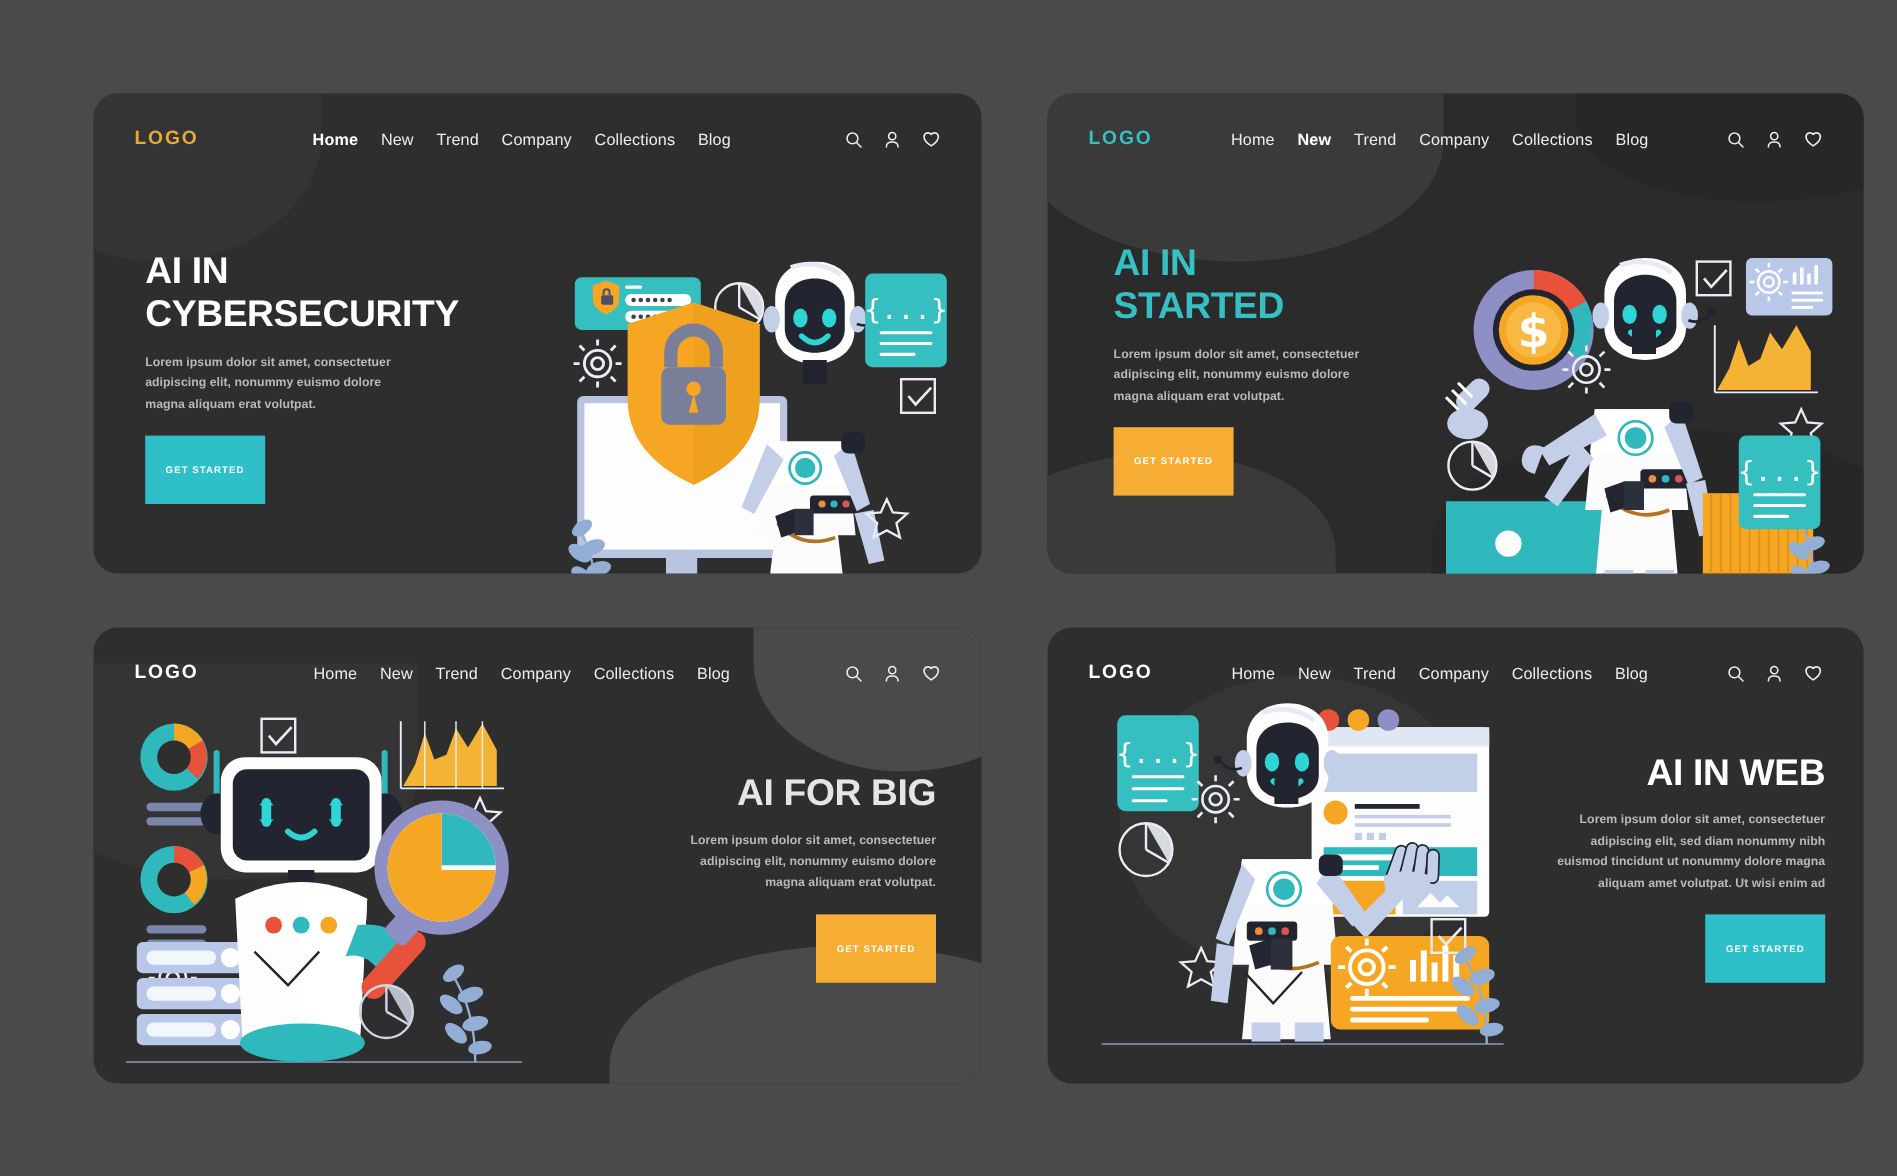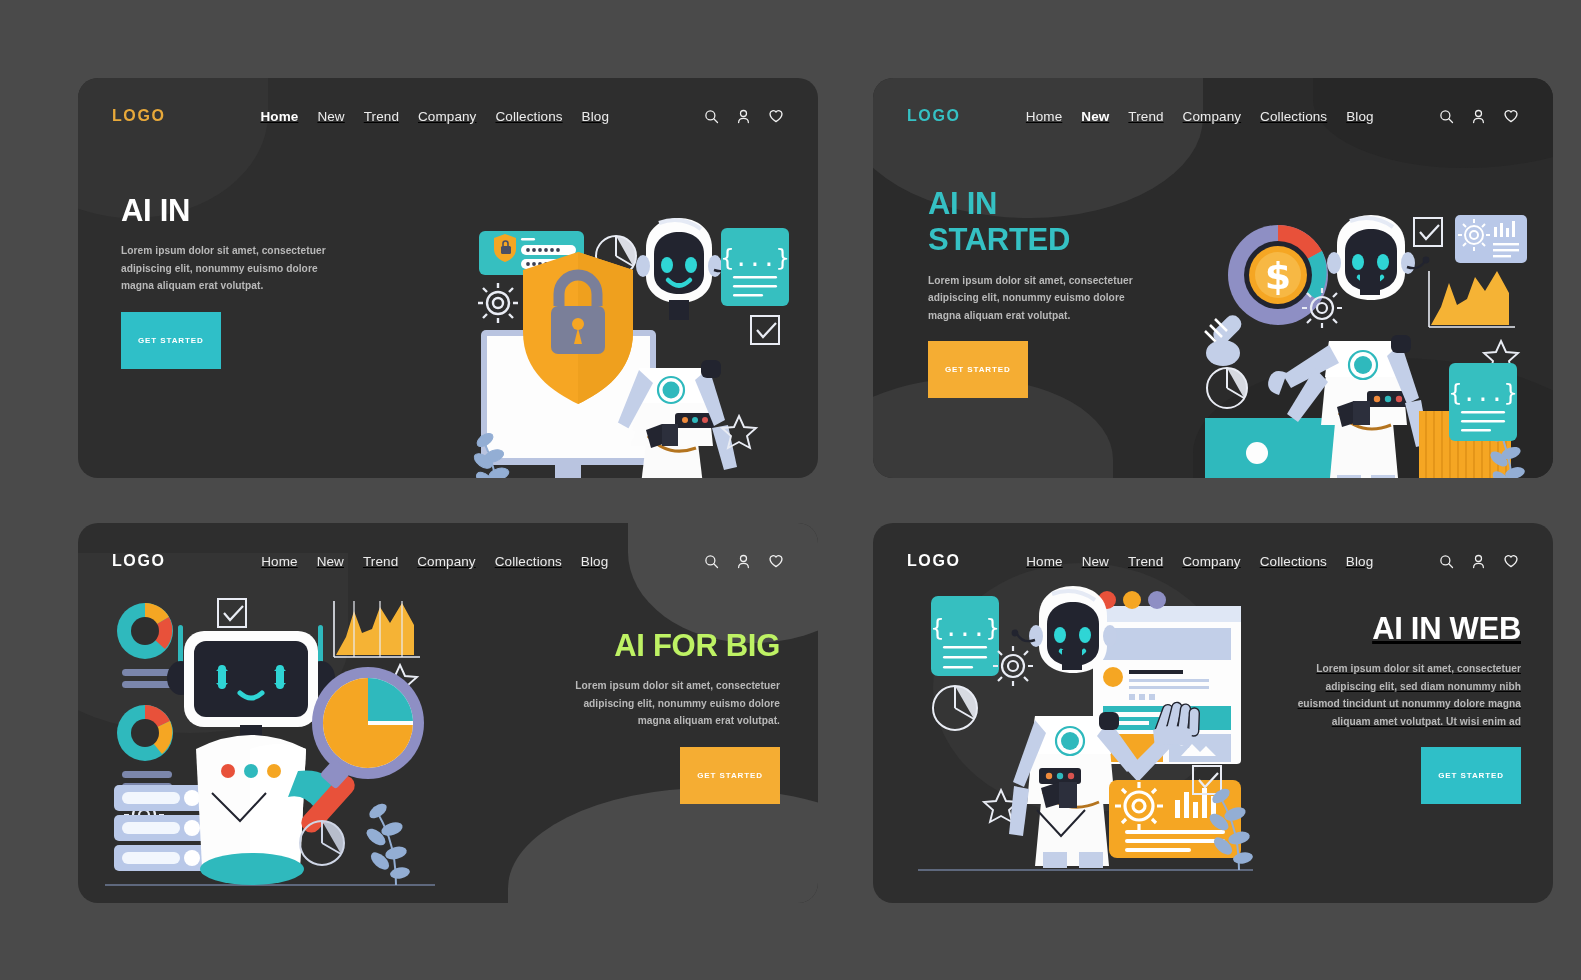--- a/index.html
+++ b/index.html
@@ -37,59 +37,59 @@
   }
   .logo {
     font-size:16px; font-weight:bold; letter-spacing:1.6px;
     color:#e8a93a;
   }
   .logo.teal { color:#35c1c4; }
   .logo.white { color:#ffffff; }
   .navlinks {
     display:flex; align-items:center; gap:19px;
     margin-left:auto;
-    text-decoration:underline;
   }
   .navlink {
     font-size:13.5px; color:#ececec; letter-spacing:.1px;
     white-space:nowrap;
   }
   .navlink.active { font-weight:bold; color:#fff; }
   .navicons { display:flex; align-items:center; gap:17px; margin-left:auto; }
   .navicons svg { display:block; }
 
   
   .hero {
     position:absolute; z-index:5;
   }
   .hero h1 {
     font-size:31px; font-weight:bold; line-height:1.17;
     letter-spacing:-0.3px;
     color:#ffffff;
+    margin-top:15px;
   }
   .hero h1.teal { color:#35c1c4; }
-  .hero h1.amber { color:#bef264; }
+  .hero h1.amber { color:#e5e5e5; }
   .hero p {
     margin-top:13px;
     font-size:10.2px; line-height:1.72; color:#b9b9b9;
     font-weight:bold; letter-spacing:.05px;
   }
   .btn {
     display:inline-block; margin-top:17px;
     padding:24px 17px;
     font-size:8px; font-weight:bold; letter-spacing:.9px;
     color:#ffffff; background:#2fbfc8;
     border:none; cursor:pointer;
   }
   .btn.amber { background:#f5ad33; }
   .hero.right { text-align:right; }
   .hero.right .btn { }
   .p2 .hero { left:55px; top:108px; width:300px; }
   .p3 .hero { right:38px; top:105px; width:310px; }
-  .p4 .hero { right:32px; top:88px; width:310px;text-decoration:underline; }
+  .p4 .hero { right:32px; top:88px; width:310px; }
   .p1 .hero { left:43px; top:115px; width:330px; }
 
   
   .illus { position:absolute; z-index:4; }
   .illus svg { display:block; }
 </style>
 </head>
 <body>
 
 <div class="grid">
@@ -124,20 +124,21 @@
             <svg width="16" height="16" viewBox="0 0 20 20" fill="none" stroke="#eee" stroke-width="1.7">
               <path d="M10 17S2.5 12.2 2.5 7.2A4.2 4.2 0 0 1 10 5a4.2 4.2 0 0 1 7.5 2.2C17.5 12.2 10 17 10 17z" stroke-linejoin="round"></path>
             </svg>
           </span>
       </div>
     </div>
 
     <div class="hero">
       <h1>
         <span>AI IN</span><br>
+        <span>CYBERSECURITY</span>
       </h1>
       <p>
         <span>Lorem ipsum dolor sit amet, consectetuer</span><br>
         <span>adipiscing elit, nonummy euismo dolore</span><br>
         <span>magna aliquam erat volutpat.</span>
       </p>
       <button class="btn">GET STARTED</button>
     </div>
 
     <div class="illus" style="left:385px;top:140px;">

